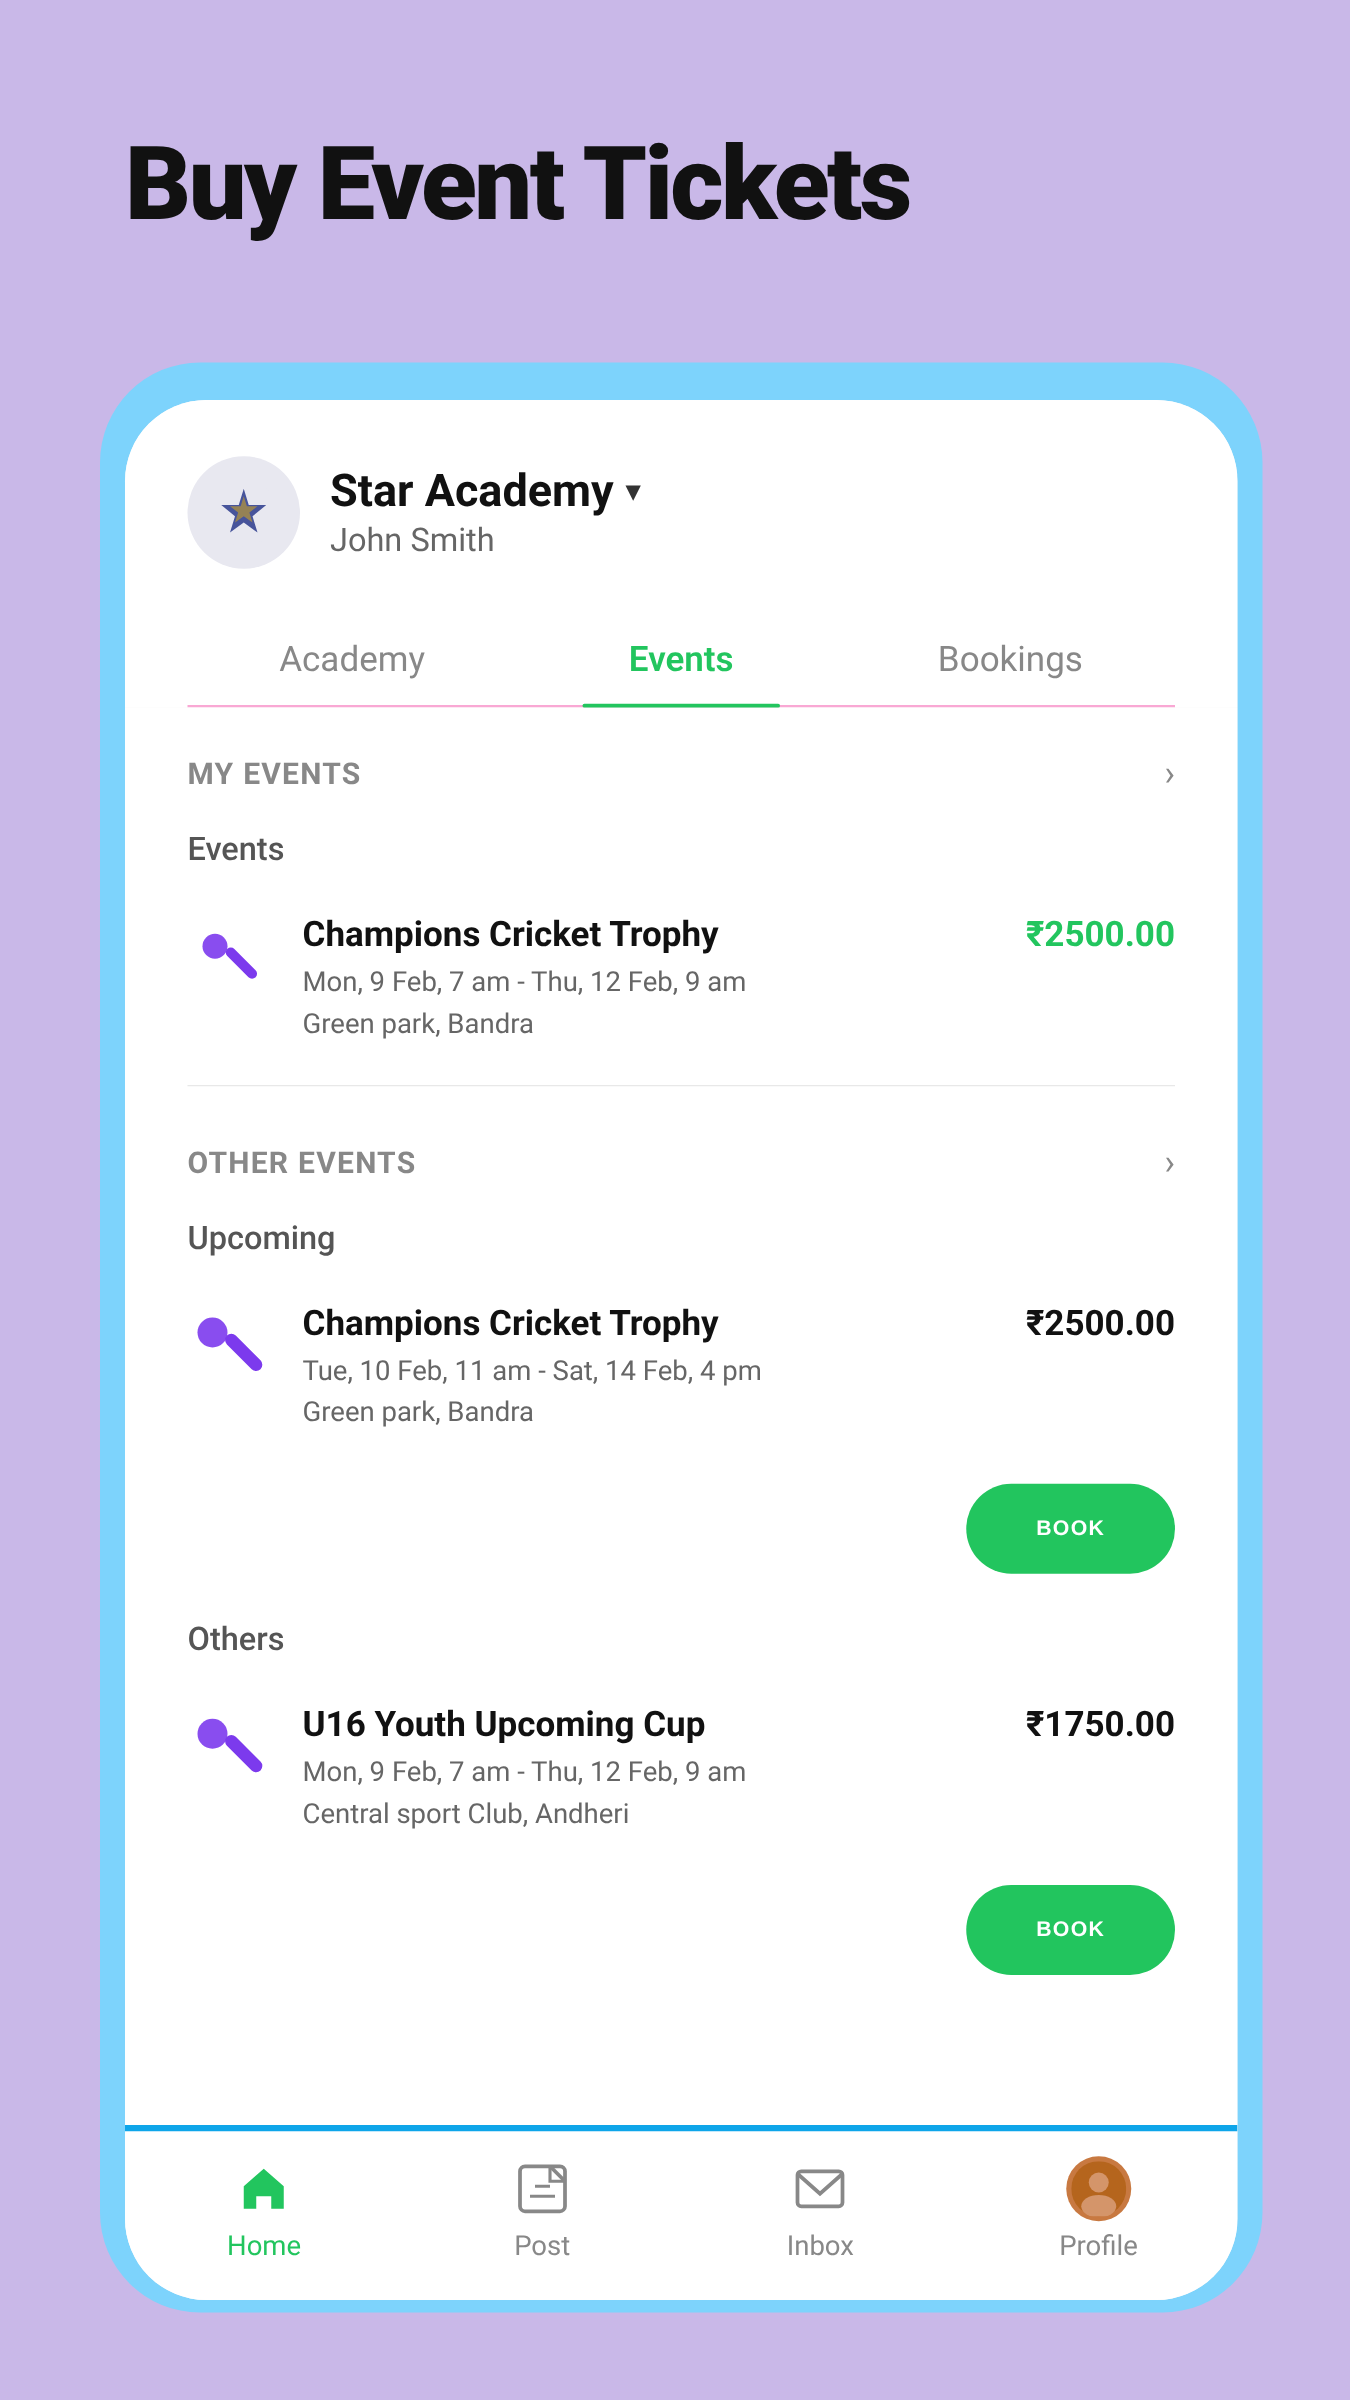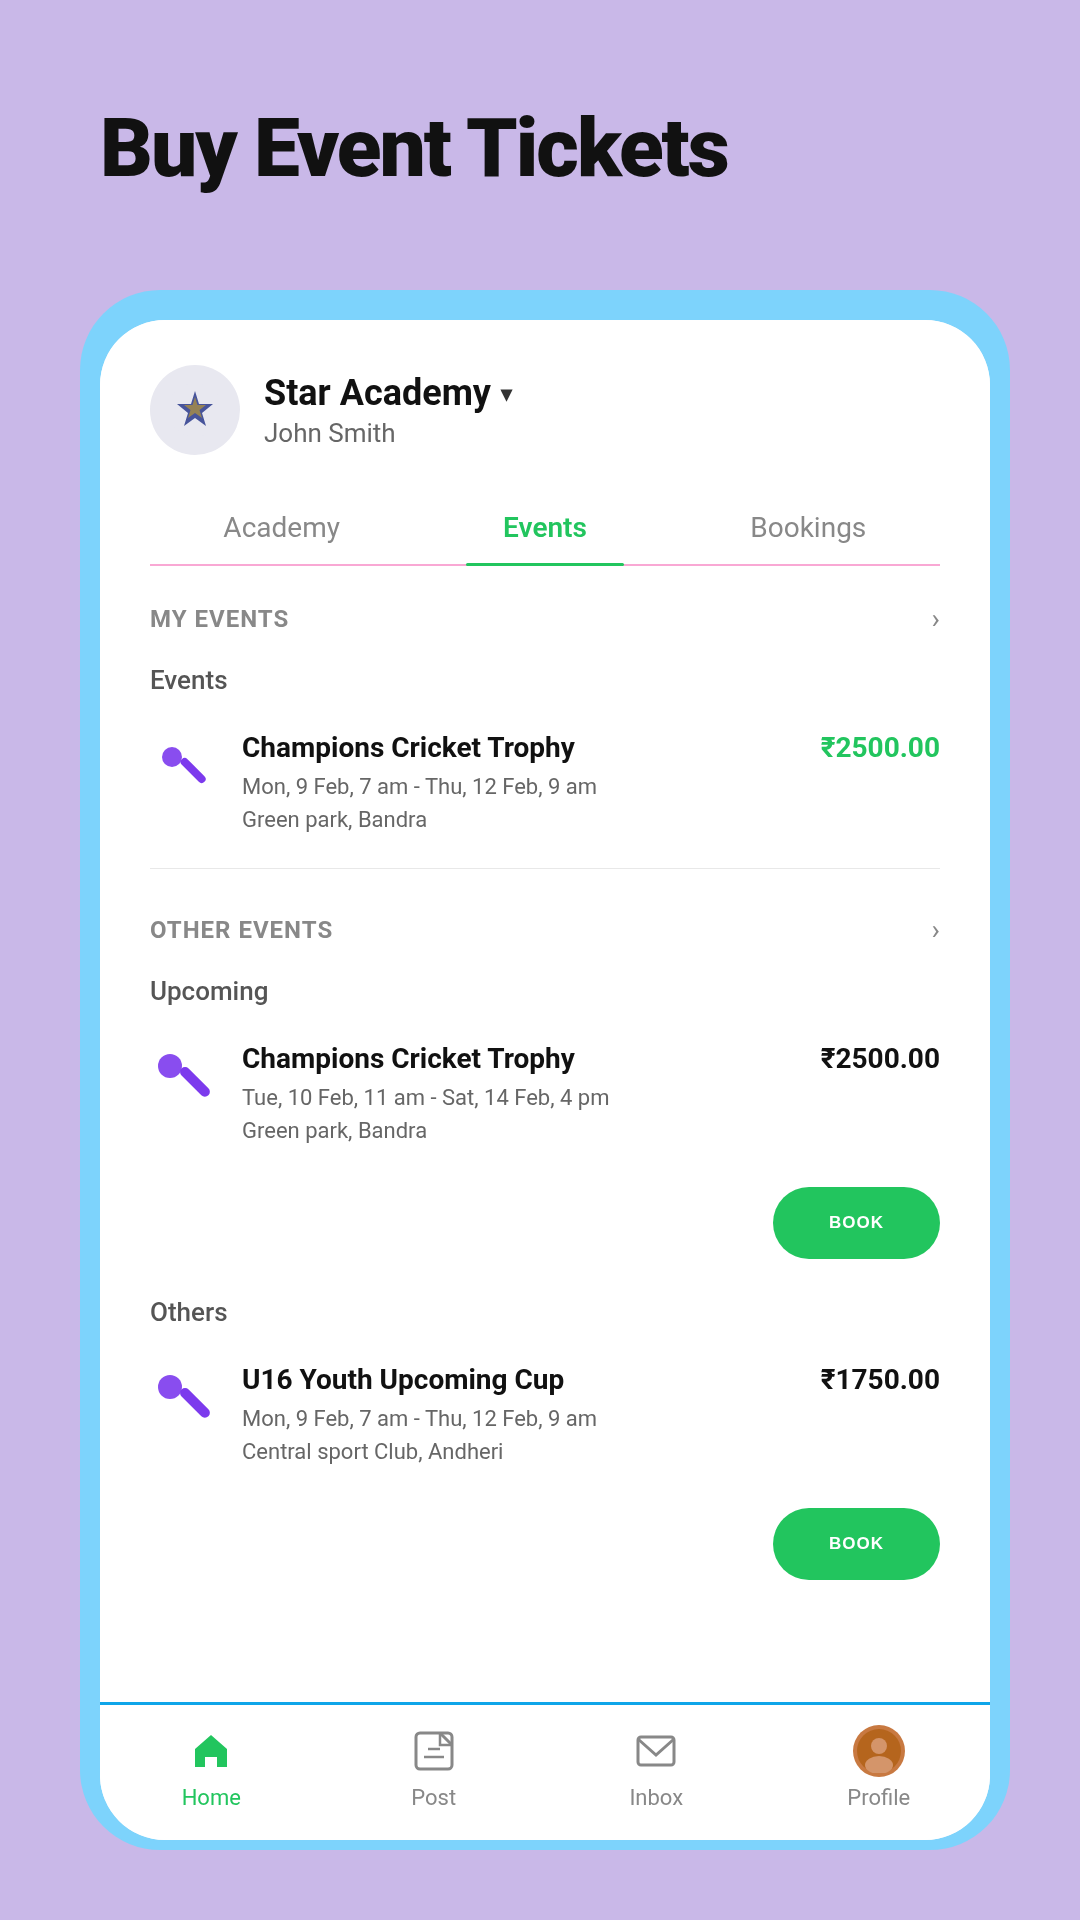--- a/index.html
+++ b/index.html
@@ -244,21 +244,21 @@
       padding: 26px 56px;
       border-radius: 50px;
       border: none;
       cursor: pointer;
       letter-spacing: 1px;
     }
 
     
     .bottom-nav {
       background: #fff;
-      border-top: 3px solid #0ea5e9;
+      border-top: 5px solid #0ea5e9;
       display: flex;
       padding: 20px 0 30px 0;
       flex-shrink: 0;
     }
 
     .nav-item {
       flex: 1;
       display: flex;
       flex-direction: column;
       align-items: center;

